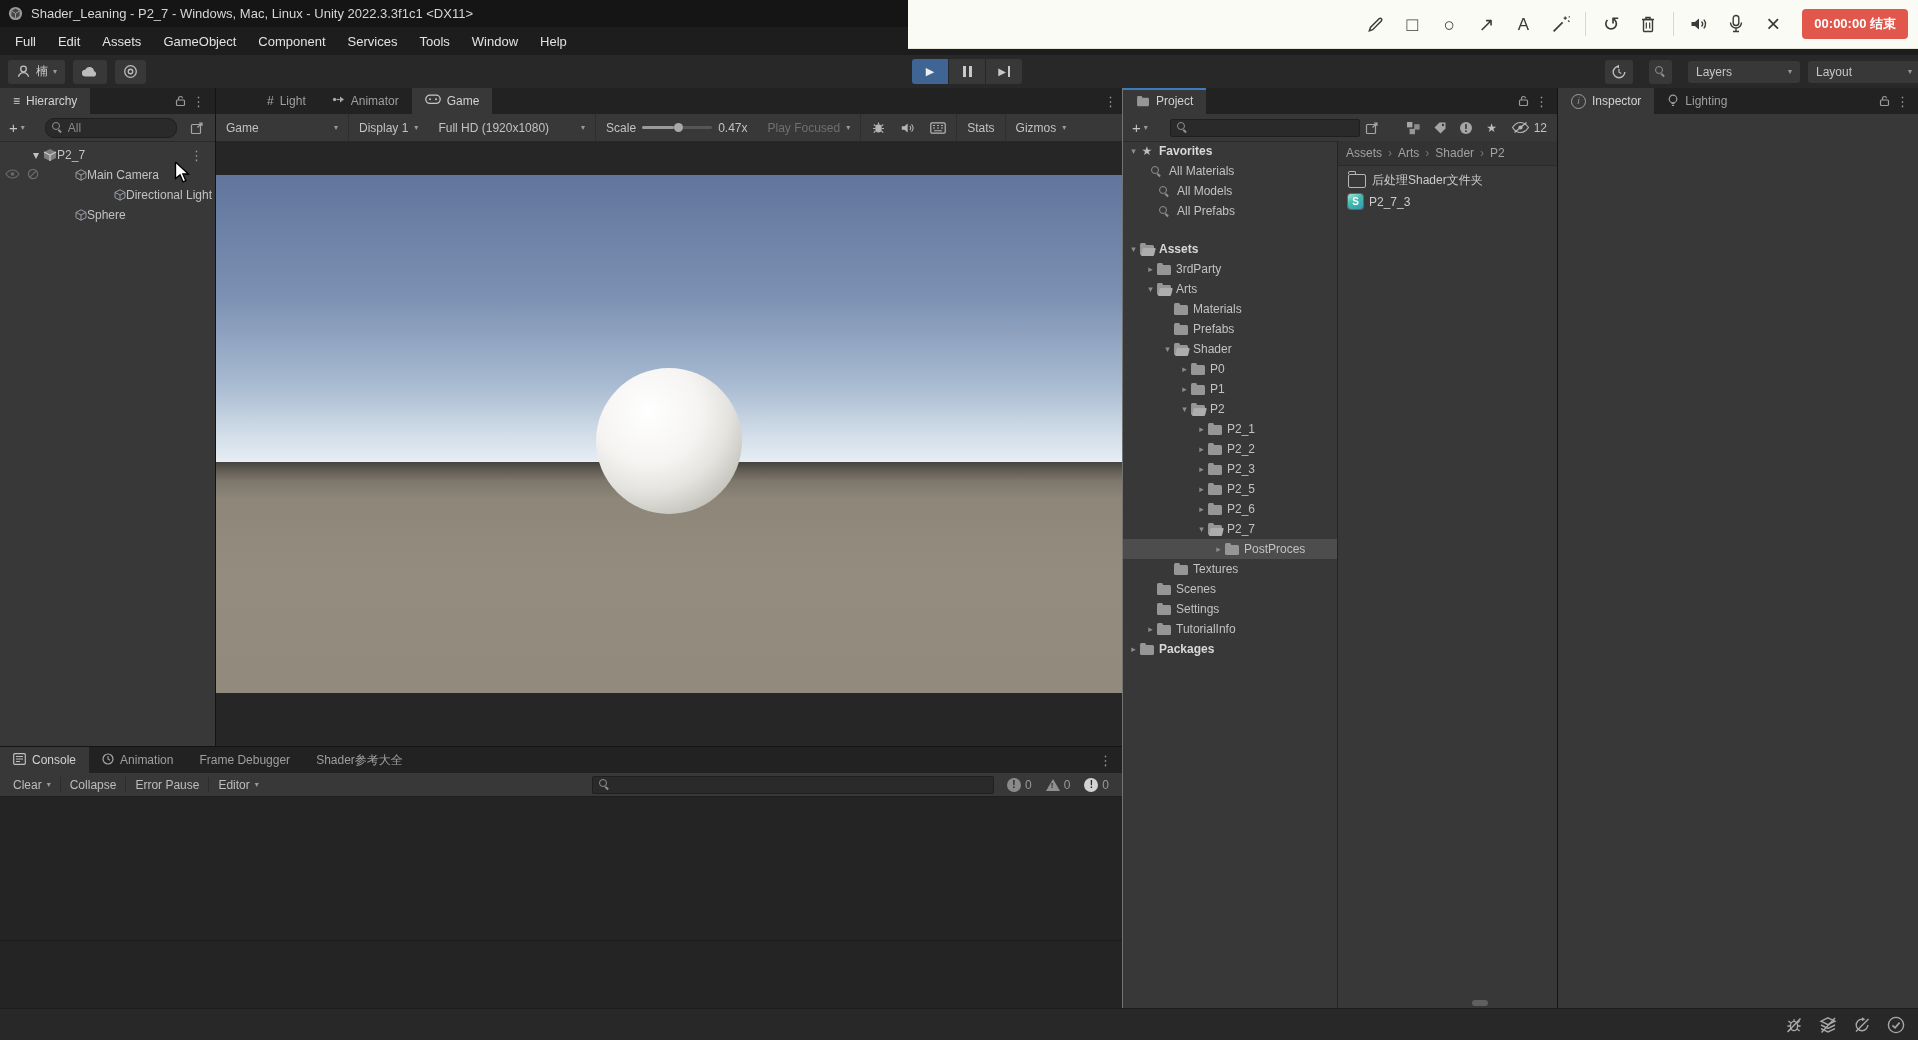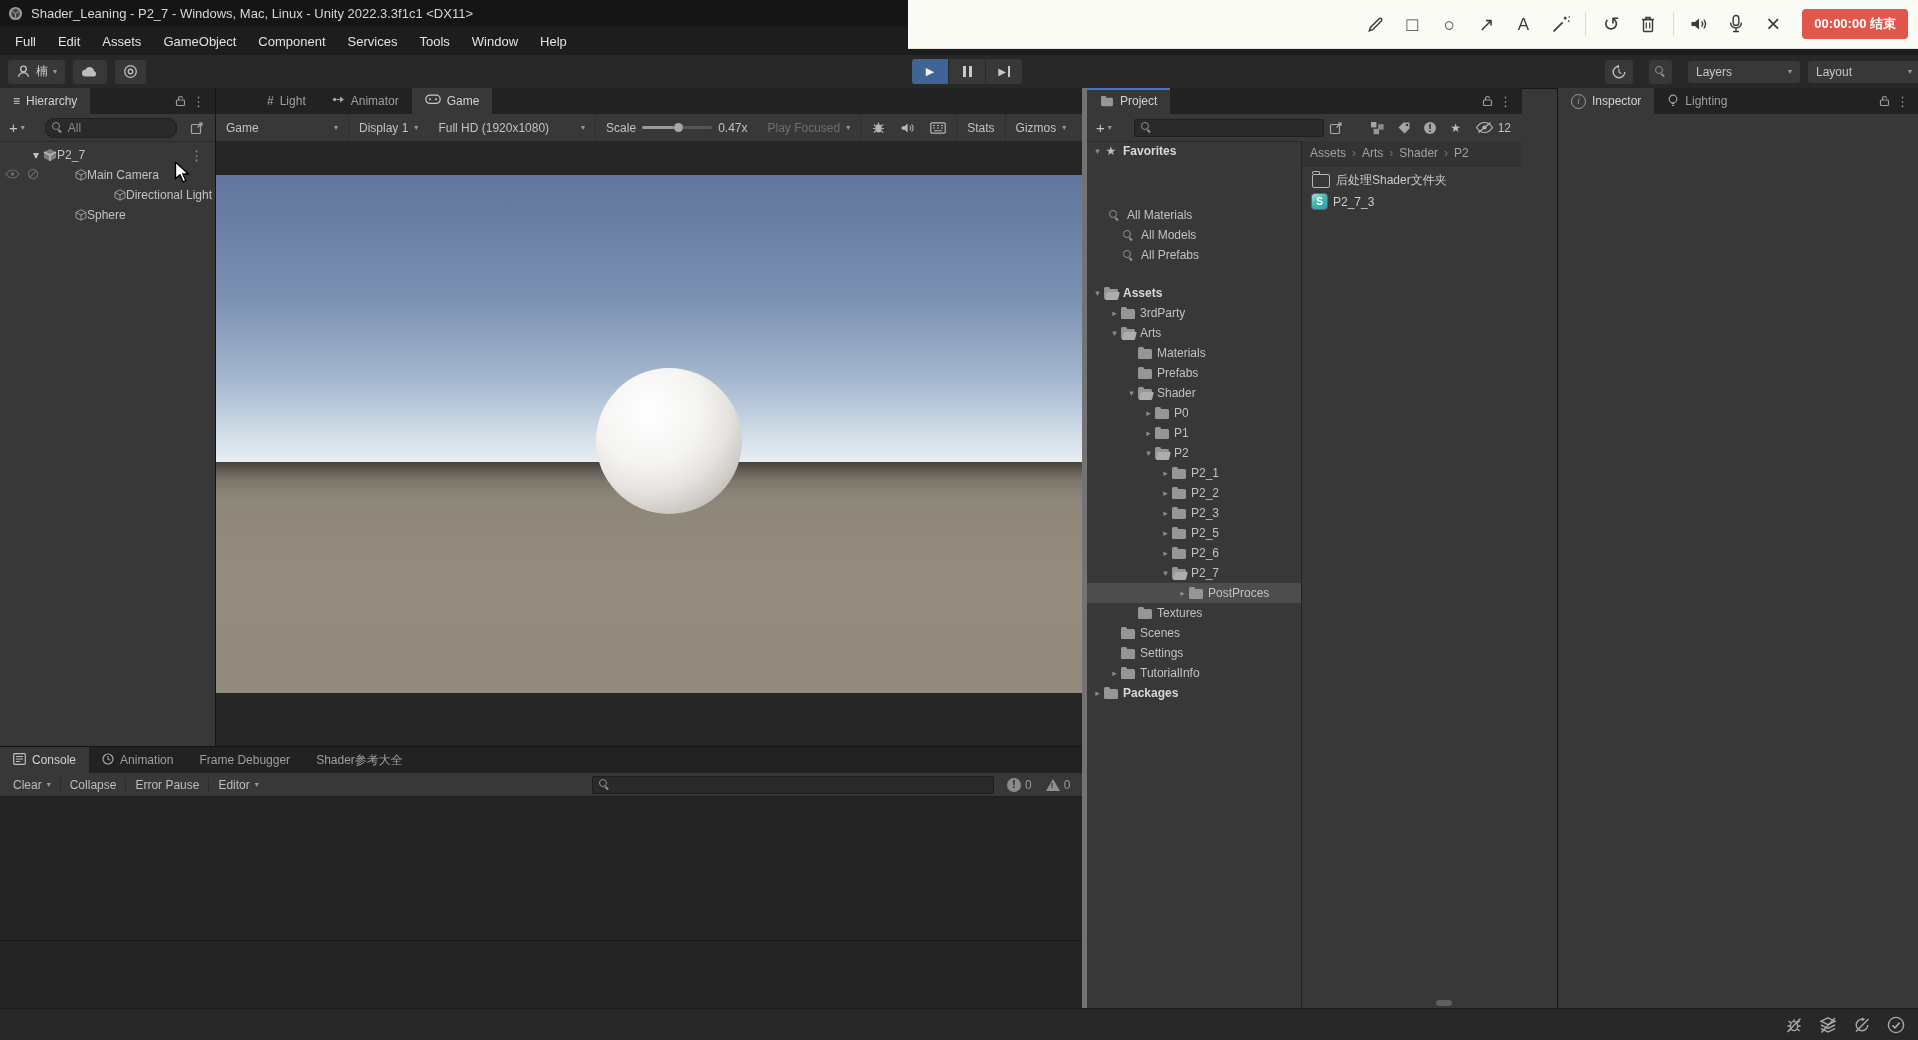--- a/index.html
+++ b/index.html
@@ -97,21 +97,21 @@
   .csep{width:1px;height:15px;background:#2c2c2c;margin:0 2px}
   .badge{display:flex;align-items:center;gap:4px;padding:0 7px;color:#9a9a9a}
   .bico{width:14px;height:14px;border-radius:50%;background:#8a8a8a;color:#262626;font-size:10px;font-weight:bold;
         display:flex;align-items:center;justify-content:center;line-height:1}
   .bico.light{background:#d2d2d2}
   .btri{width:0;height:0;border-left:7px solid transparent;border-right:7px solid transparent;border-bottom:12px solid #8f8f8f;position:relative}
   .btri::after{content:'!';position:absolute;left:-2px;top:2px;font-size:8px;font-weight:bold;color:#262424}
   #clist{position:absolute;left:0;top:50px;right:0;bottom:0;background:#242424}
   #clist .split{position:absolute;left:0;top:143px;width:100%;height:1px;background:#1a1a1a}
   
-  #project{left:1082px;top:88px;width:435px;height:920px;border-left:5px solid #737373}
+  #project{left:1122px;top:88px;width:435px;height:920px;border-left:1px solid #737373}
   #ptree{position:absolute;left:0;top:53px;width:214px;bottom:0;overflow:hidden;border-right:1px solid #242424}
   #pfiles{position:absolute;left:215px;top:53px;right:0;bottom:0}
   .crumbbar{height:24px;background:#333333;border-bottom:1px solid #2a2a2a;display:flex;align-items:center;
             gap:6px;padding:0 8px;color:#a2a2a2;overflow:hidden;white-space:nowrap}
   .filerow{height:21px;display:flex;align-items:center;gap:6px;padding:0 10px;color:#cccccc;white-space:nowrap;overflow:hidden}
   .shaderchip{width:15px;height:15px;border-radius:3px;flex:none;display:flex;align-items:center;justify-content:center;
               background:linear-gradient(150deg,#a6e7da 0%,#43b9ab 45%,#2f9cb8 100%);color:#fff;font-size:10px;font-weight:bold;
               box-shadow:0 0 0 1px rgba(210,120,200,.45)}
   .hscroll-dot{position:absolute;left:349px;top:912px;width:16px;height:6px;border-radius:3px;background:#5f5f5f}
   
@@ -525,21 +525,21 @@
           <span>12</span>
         </div>
       </div>
     </div>
     <div id="ptree">
         <div class="trow" style="padding-left: 4px;">
           <span class="arrow">▾</span>
           <span class="star">★</span>
           <span class="lbl bold">Favorites</span>
         </div>
-        <div class="trow" style="padding-left: 7px; margin-top: 44px;">
+        <div class="trow" style="padding-left: 13px;">
           <span class="arrow"></span>
           <span class="mag" style="margin: 0px 2px;"></span>
           <span class="lbl">All Materials</span>
         </div>
         <div class="trow" style="padding-left: 21px;">
           <span class="arrow"></span>
           <span class="mag" style="margin: 0px 2px;"></span>
           <span class="lbl">All Models</span>
         </div>
         <div class="trow" style="padding-left: 21px;">

